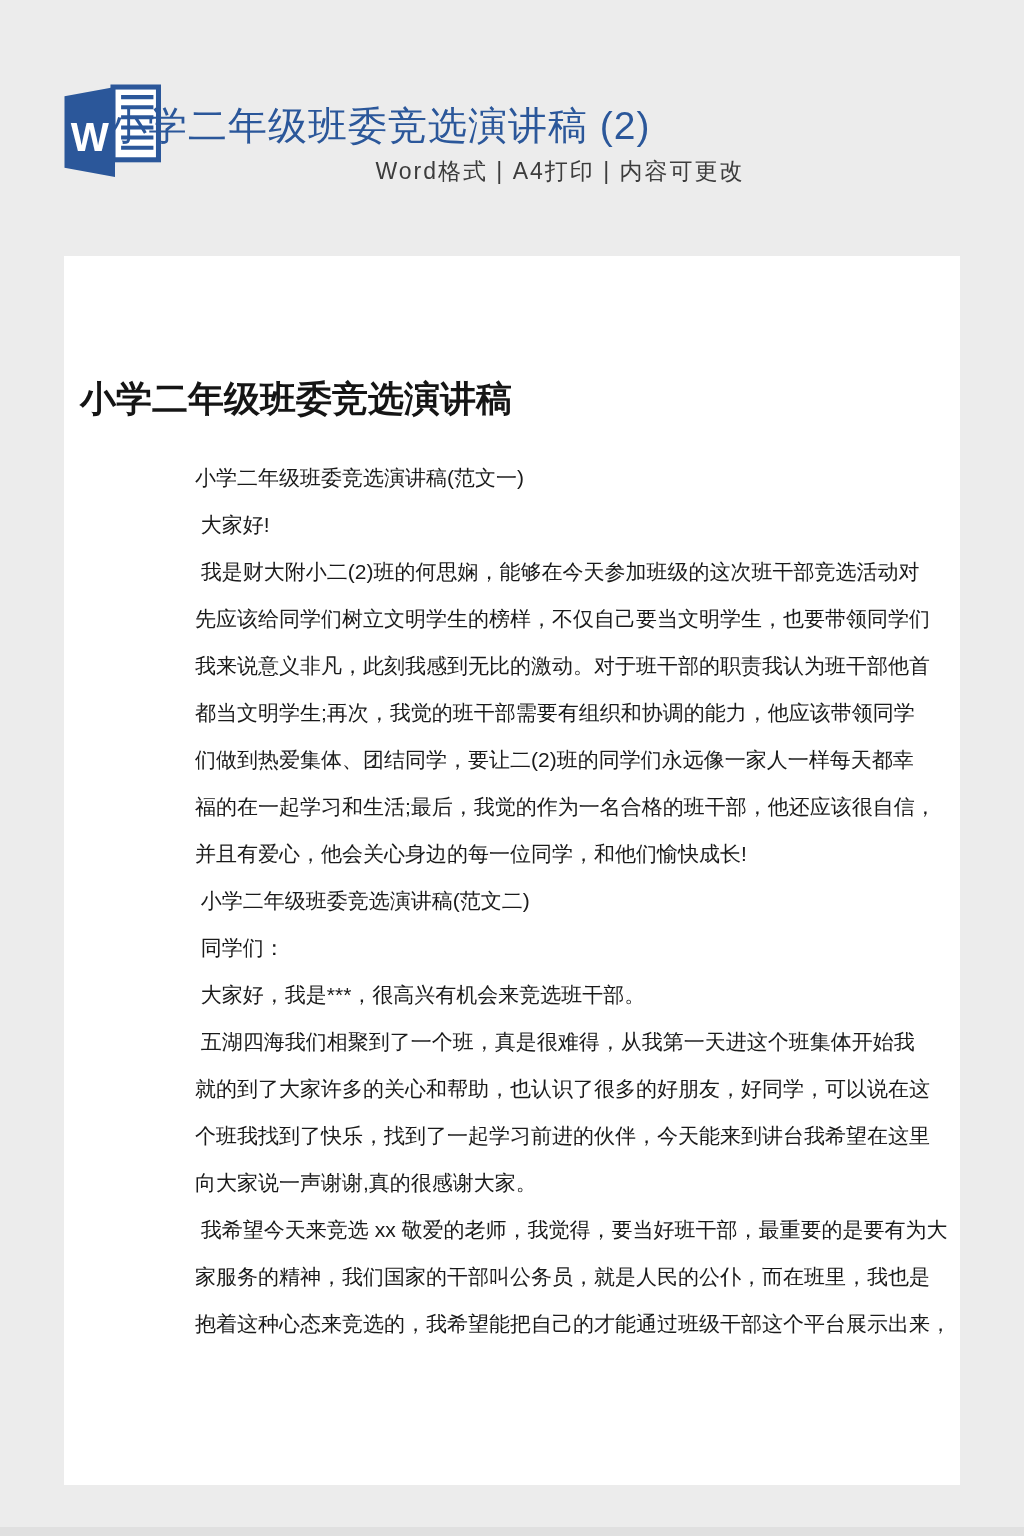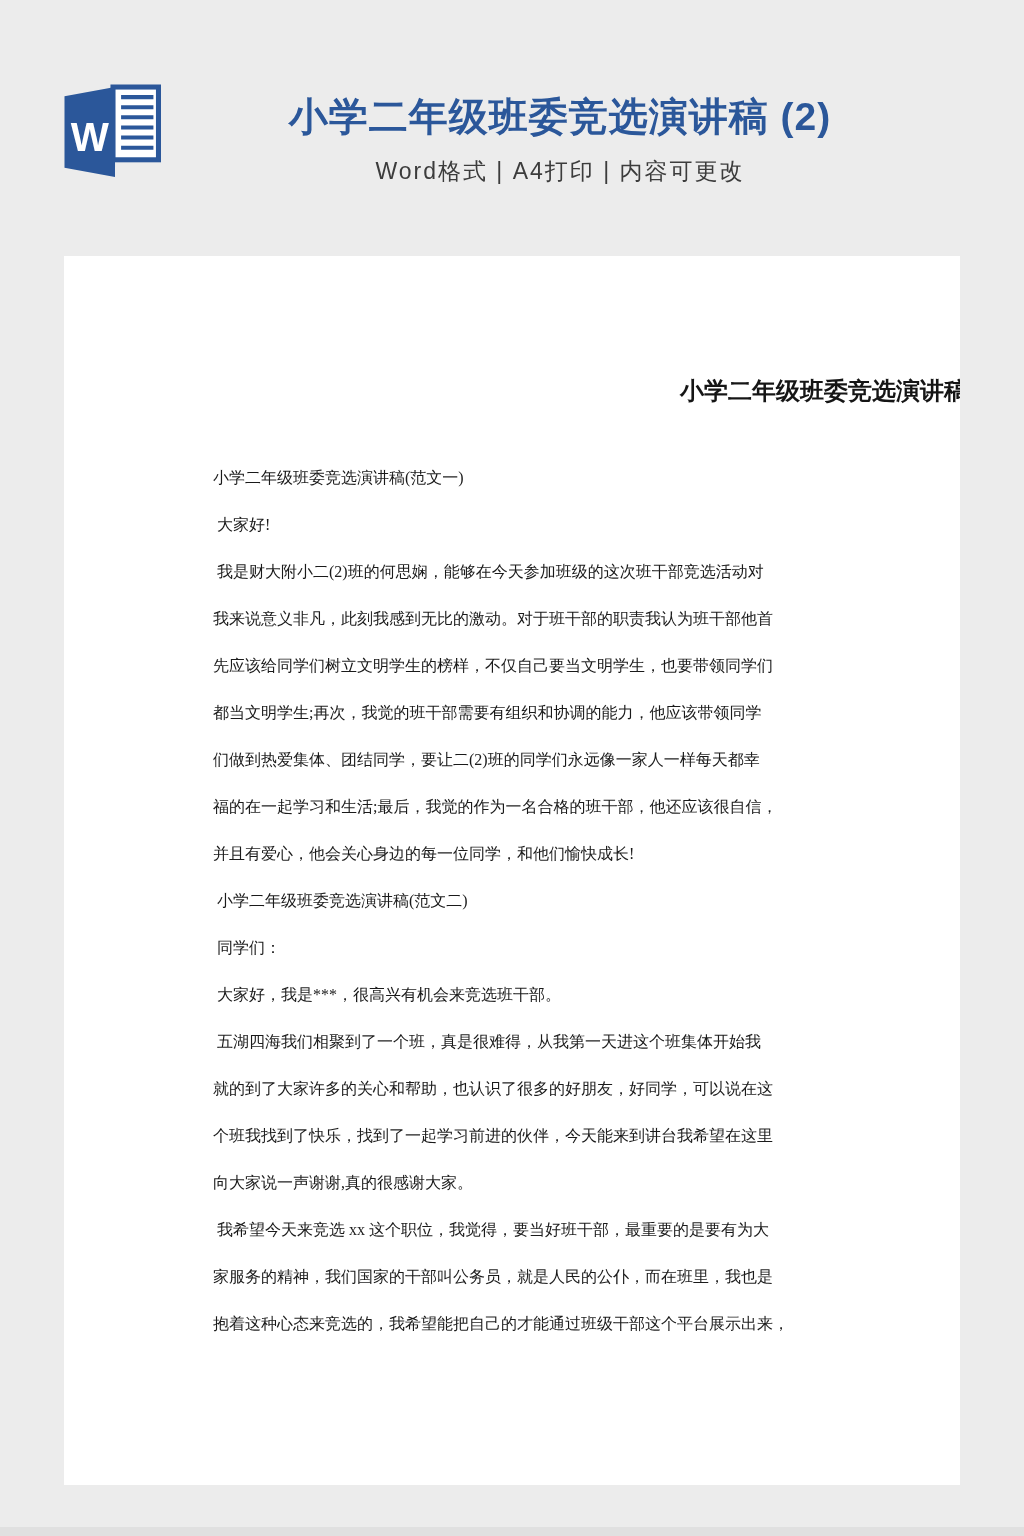--- a/index.html
+++ b/index.html
@@ -9,45 +9,45 @@
     font-family:"Liberation Sans","DejaVu Sans",sans-serif;
     position:relative;overflow:hidden;
   }
   .canvas{position:absolute;inset:0;}
 
   
   .header{position:absolute;top:0;left:0;right:0;height:256px;}
   .word-icon{position:absolute;left:62px;top:84px;width:102px;height:96px;}
   .header-text{position:absolute;left:96px;right:0;top:0;height:256px;}
   .header-title{
-    position:absolute;top:90px;left:0;right:0;margin:3px;
-    text-align:center;font-size:39px;font-weight:bold;
+    position:absolute;top:90px;left:0;right:0;margin:12px;
+    font-size:39px;font-weight:normal;
     color:#2b579a;letter-spacing:1px;line-height:48px;
   }
   .header-subtitle{
     position:absolute;top:156px;left:0;right:0;
     text-align:center;font-size:23px;color:#3c3c3c;
     letter-spacing:2px;line-height:30px;
   }
 
   
   .page{
     position:absolute;left:64px;top:256px;width:896px;height:1229px;
     background:#ffffff;overflow:hidden;
   }
   .doc-title{
-    position:absolute;top:104px;left:0;width:100%;margin:8px;
-    text-align:right;
+    position:absolute;top:104px;left:0;width:100%;margin:16px;
+    text-align:left;
     font-family:"Liberation Serif","DejaVu Serif",serif;
-    font-weight:bold;font-size:24px;color:#151515;line-height:47px;
+    font-weight:bold;font-size:36px;color:#151515;line-height:47px;
   }
   .doc-body{
     position:absolute;top:198px;left:131px;width:680px;
-    font-family:Liberation Serif, serif;
-    font-size:16px;color:#1a1a1a;margin-left:18px;
+    font-family:Liberation Sans, sans-serif;
+    font-size:21px;color:#1a1a1a;
   }
   .doc-line{
     height:47px;line-height:47px;white-space:pre;
   }
 
   
   .watermark{
     position:absolute;left:8px;top:1486px;
     font-size:28px;letter-spacing:1px;line-height:36px;
     color:#ffffff;
@@ -86,34 +86,34 @@
       <div class="header-subtitle">Word格式 | A4打印 | 内容可更改</div>
     </div>
   </div>
 
   <div class="page">
     <h2 class="doc-title">小学二年级班委竞选演讲稿</h2>
     <div class="doc-body">
         <div class="doc-line">小学二年级班委竞选演讲稿(范文一)</div>
         <div class="doc-line"> 大家好!</div>
         <div class="doc-line"> 我是财大附小二(2)班的何思娴，能够在今天参加班级的这次班干部竞选活动对</div>
+        <div class="doc-line">先应该给同学们树立文明学生的榜样，不仅自己要当文明学生，也要带领同学们</div>
         <div class="doc-line">我来说意义非凡，此刻我感到无比的激动。对于班干部的职责我认为班干部他首</div>
-        <div class="doc-line">先应该给同学们树立文明学生的榜样，不仅自己要当文明学生，也要带领同学们</div>
         <div class="doc-line">都当文明学生;再次，我觉的班干部需要有组织和协调的能力，他应该带领同学</div>
         <div class="doc-line">们做到热爱集体、团结同学，要让二(2)班的同学们永远像一家人一样每天都幸</div>
         <div class="doc-line">福的在一起学习和生活;最后，我觉的作为一名合格的班干部，他还应该很自信，</div>
         <div class="doc-line">并且有爱心，他会关心身边的每一位同学，和他们愉快成长!</div>
         <div class="doc-line"> 小学二年级班委竞选演讲稿(范文二)</div>
         <div class="doc-line"> 同学们：</div>
         <div class="doc-line"> 大家好，我是***，很高兴有机会来竞选班干部。</div>
         <div class="doc-line"> 五湖四海我们相聚到了一个班，真是很难得，从我第一天进这个班集体开始我</div>
         <div class="doc-line">就的到了大家许多的关心和帮助，也认识了很多的好朋友，好同学，可以说在这</div>
         <div class="doc-line">个班我找到了快乐，找到了一起学习前进的伙伴，今天能来到讲台我希望在这里</div>
         <div class="doc-line">向大家说一声谢谢,真的很感谢大家。</div>
-        <div class="doc-line"> 我希望今天来竞选 xx 这个职位，我觉得，要当好班干部，最重要的是要有为大</div>
+        <div class="doc-line"> 我希望今天来竞选 xx 敬爱的老师，我觉得，要当好班干部，最重要的是要有为大</div>
         <div class="doc-line">家服务的精神，我们国家的干部叫公务员，就是人民的公仆，而在班里，我也是</div>
         <div class="doc-line">抱着这种心态来竞选的，我希望能把自己的才能通过班级干部这个平台展示出来，</div>
       </div>
   </div>
 
 
   <div class="bottom-strip"></div>
 
 </div>
 

